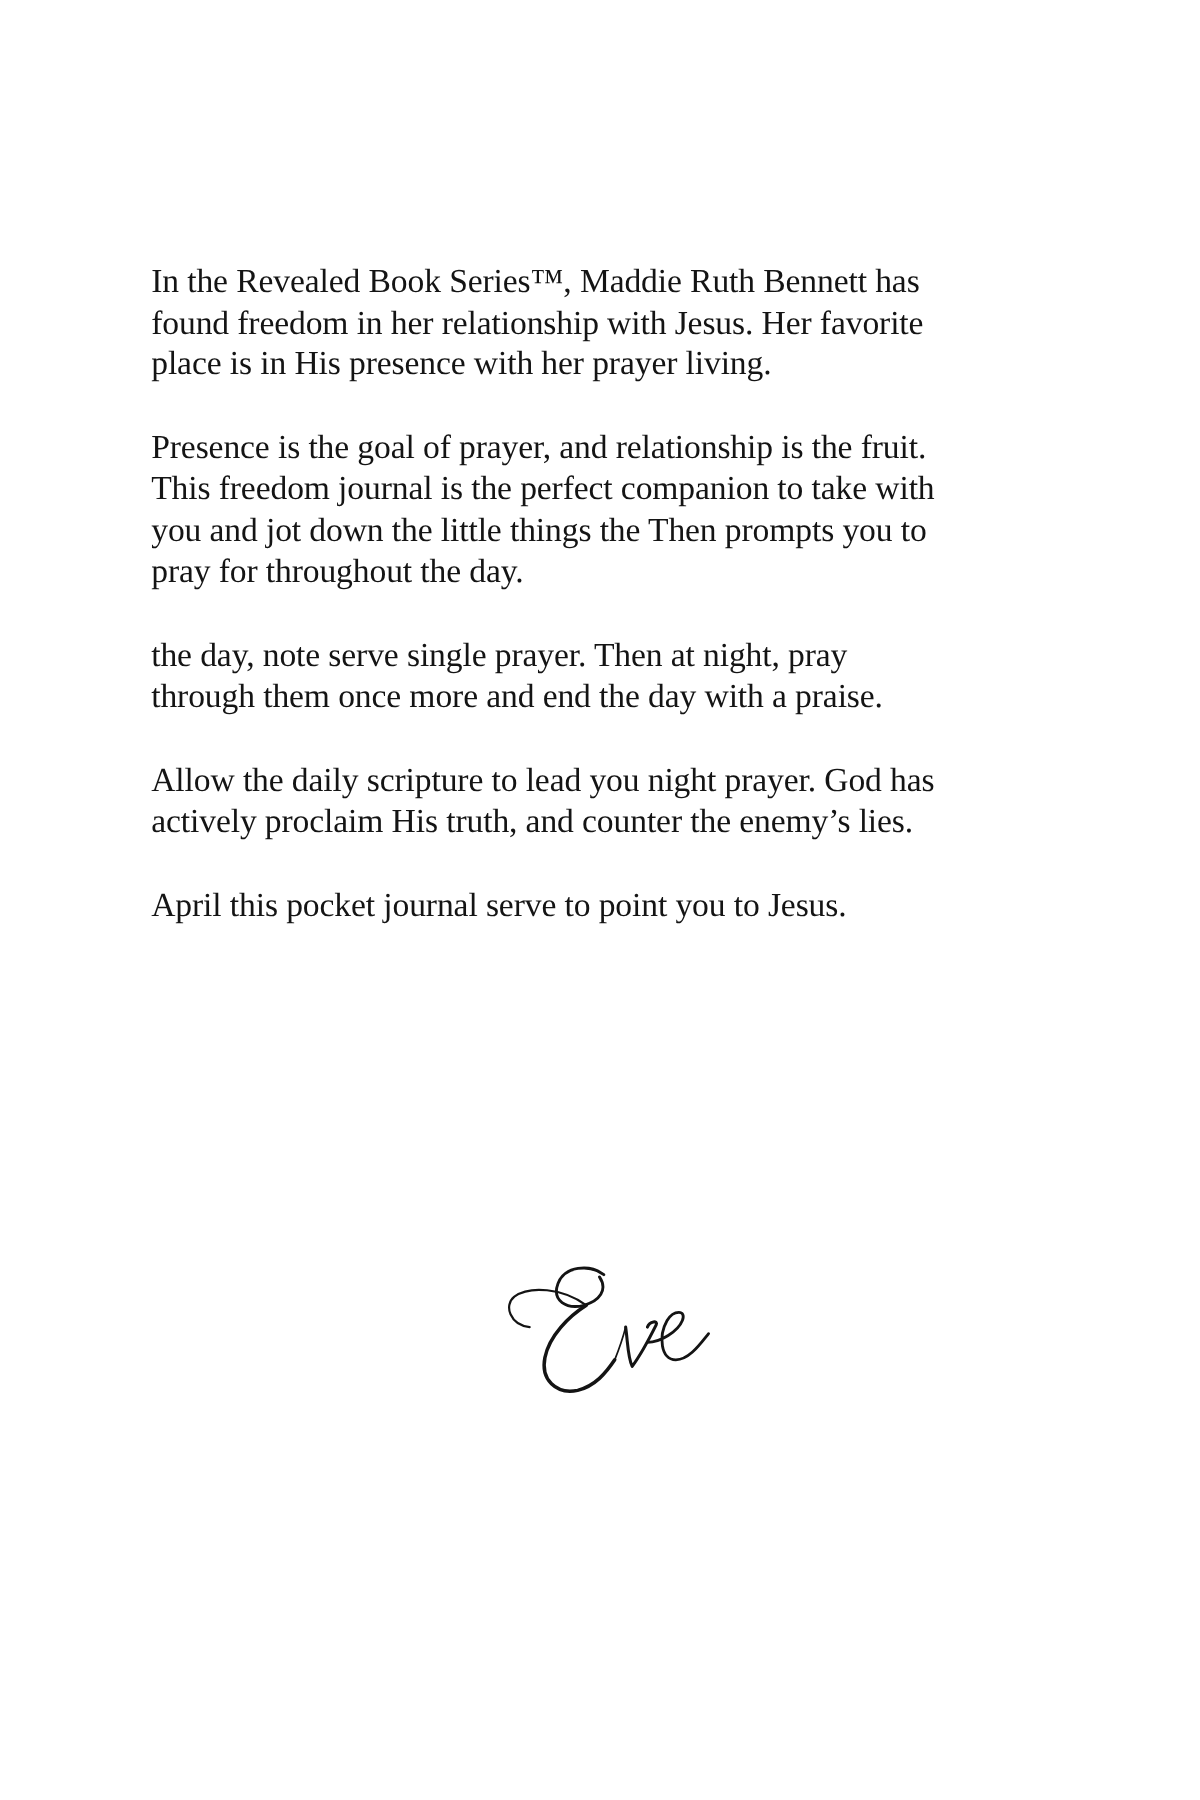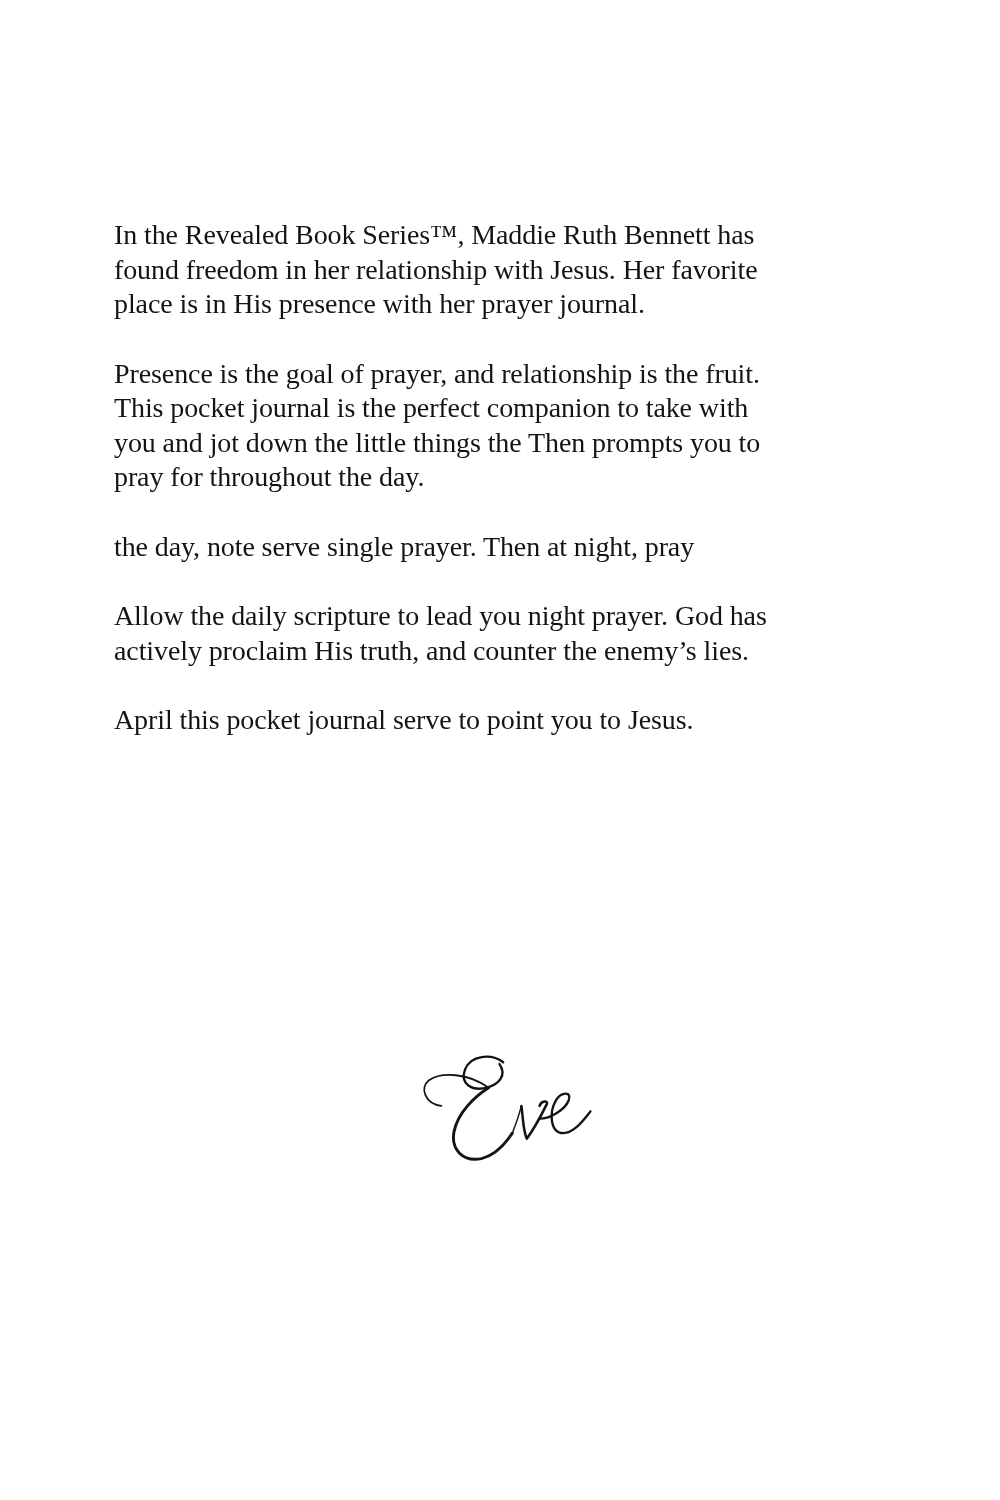--- a/index.html
+++ b/index.html
@@ -26,21 +26,21 @@
       left: 110px;
       top: 218px;
       width: 800px;
       font-family: "Liberation Serif", "DejaVu Serif", serif;
       font-size: 28px;
       line-height: 34.5px;
       letter-spacing: -0.1px;
       color: #141414;
     }
     .para {
-      margin: 0 0 35px 4px;
+      margin: 0 0 35px 16px;
     }
     .line {
       display: block;
       white-space: nowrap;
     }
     .signature {
       position: absolute;
       left: 405px;
       top: 1035px;
       width: 200px;
@@ -53,30 +53,31 @@
     }
   </style>
 </head>
 <body>
 
 <div class="page">
   <div class="body-text">
     <p class="para">
       <span class="line">In the Revealed Book Series™, Maddie Ruth Bennett has</span>
       <span class="line">found freedom in her relationship with Jesus. Her favorite</span>
-      <span class="line">place is in His presence with her prayer journal.</span>
+      <span class="line">place is in His presence with her prayer living.</span>
     </p>
     <p class="para">
       <span class="line">Presence is the goal of prayer, and relationship is the fruit.</span>
-      <span class="line">This pocket journal is the perfect companion to take with</span>
+      <span class="line">This freedom journal is the perfect companion to take with</span>
       <span class="line">you and jot down the little things the Then prompts you to</span>
       <span class="line">pray for throughout the day.</span>
     </p>
     <p class="para">
       <span class="line">the day, note serve single prayer. Then at night, pray</span>
+      <span class="line">through them once more and end the day with a praise.</span>
     </p>
     <p class="para">
       <span class="line">Allow the daily scripture to lead you night prayer. God has</span>
       <span class="line">actively proclaim His truth, and counter the enemy’s lies.</span>
     </p>
     <p class="para">
       <span class="line">April this pocket journal serve to point you to Jesus.</span>
     </p>
   </div>
 

